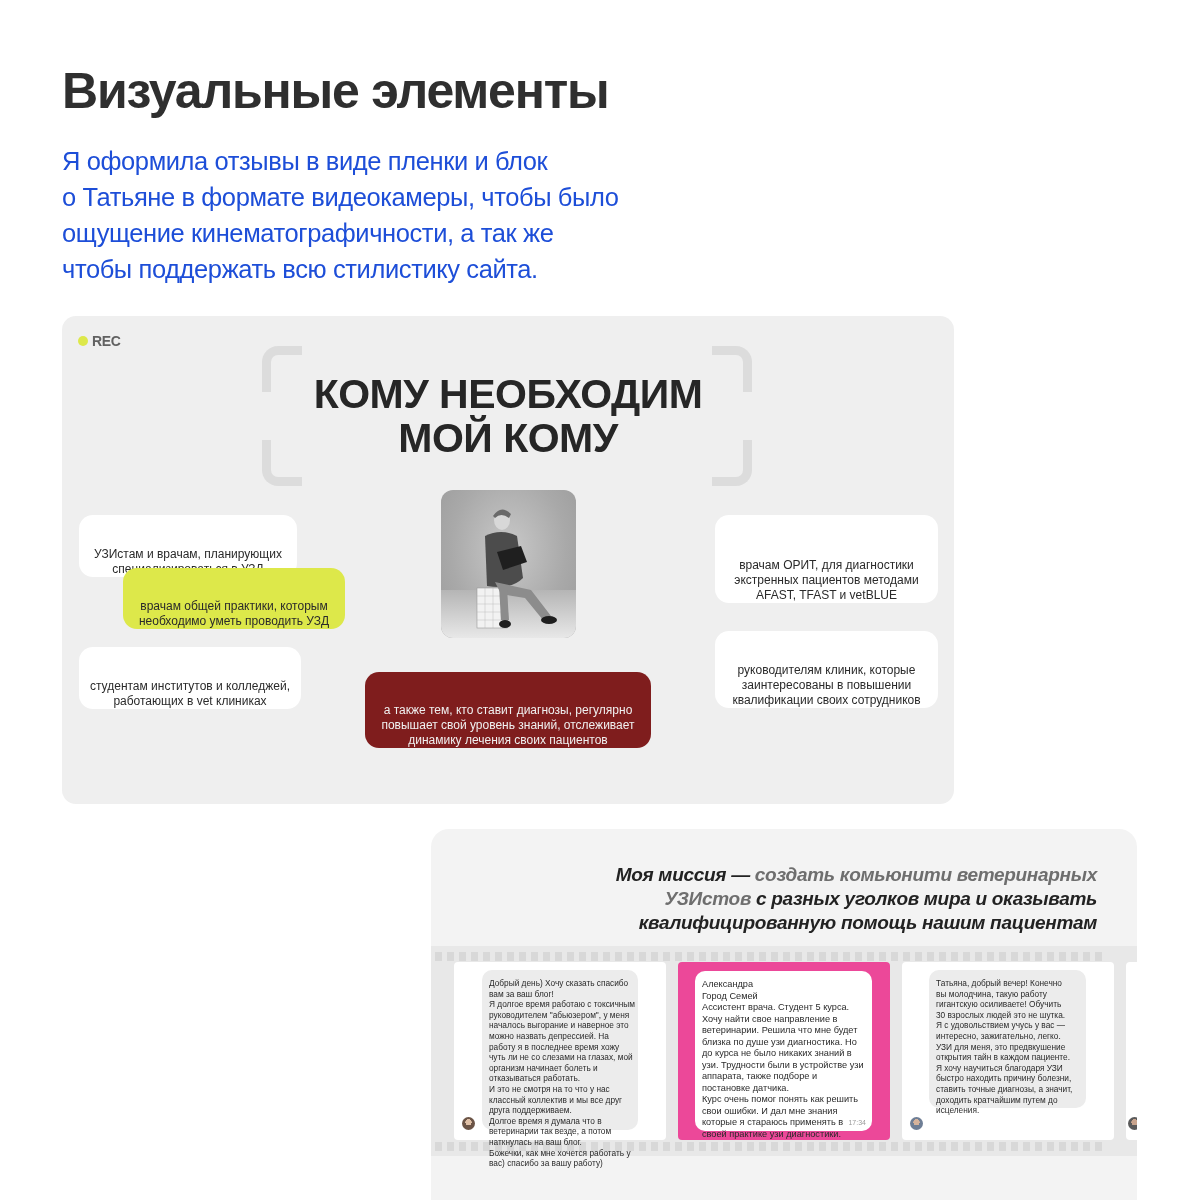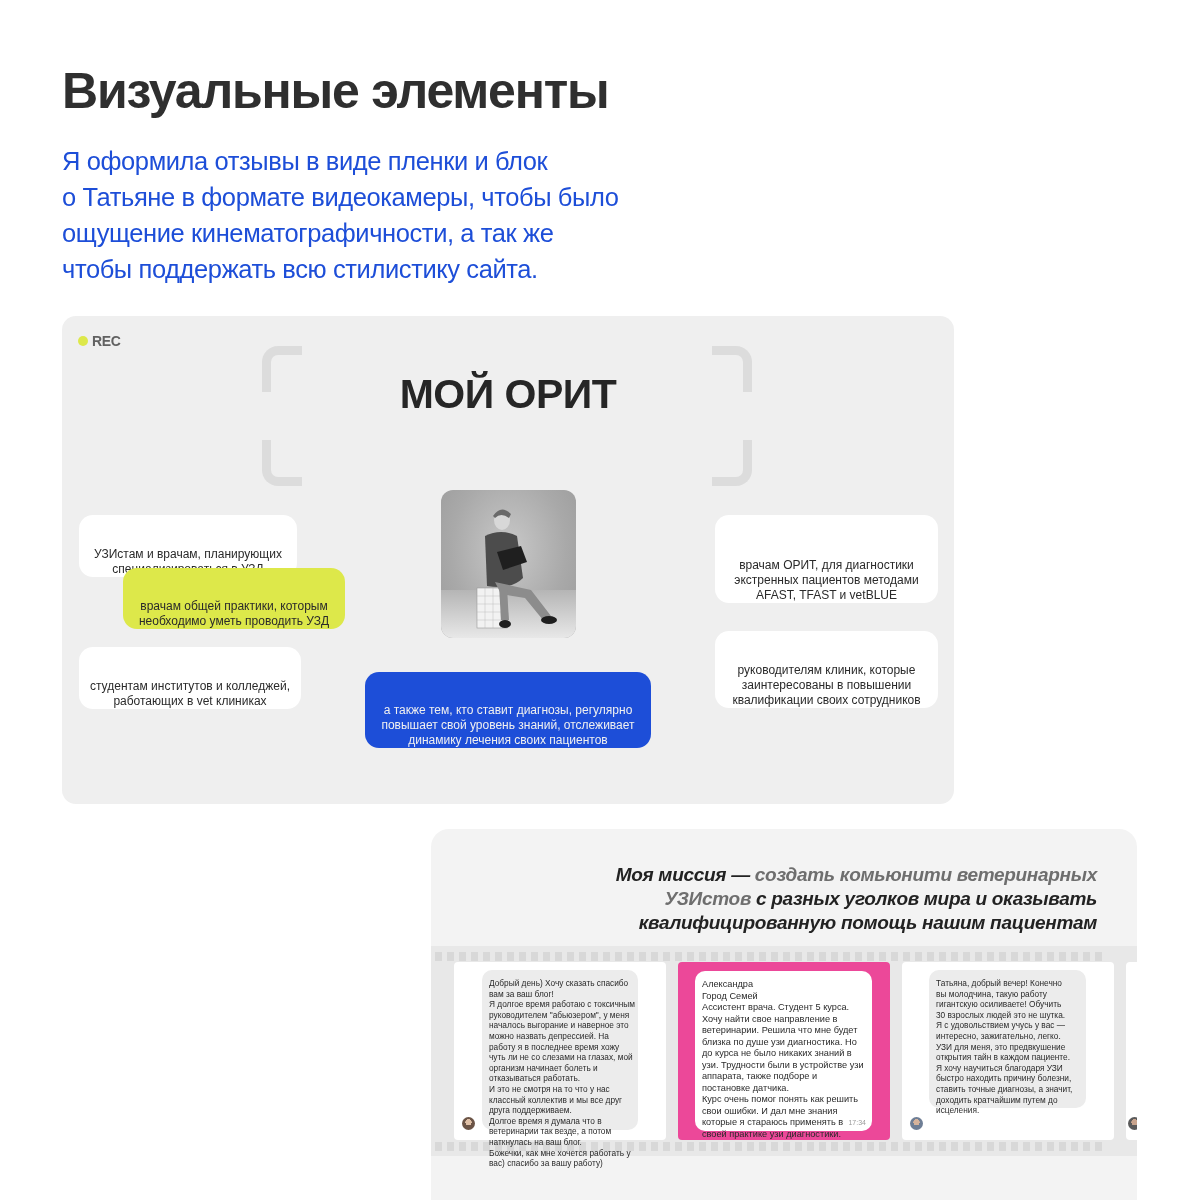--- a/index.html
+++ b/index.html
@@ -37,21 +37,21 @@
   }
 
   .bubble {
     position: absolute; border-radius: 14px; background: #ffffff;
     display: flex; align-items: flex-end; justify-content: center; text-align: center;
     font-size: 12px; line-height: 15px; color: #2a2a2a; padding: 0 10px;
   }
   .b1 { left: 17px; top: 199px; width: 218px; height: 62px; }
   .b2 { left: 61px; top: 252px; width: 222px; height: 61px; background: #dde84a; z-index: 2; }
   .b3 { left: 17px; top: 331px; width: 222px; height: 62px; }
-  .b4 { left: 303px; top: 356px; width: 286px; height: 76px; background: #1d4ed8; color: #f0f0f0; }
+  .b4 { left: 303px; top: 356px; width: 286px; height: 76px; background: #7f1d1d; color: #f0f0f0; }
   .b5 { left: 653px; top: 199px; width: 223px; height: 88px; }
   .b6 { left: 653px; top: 315px; width: 223px; height: 77px; }
   .bubble .line { display: block; white-space: nowrap; }
 
   .photo {
     position: absolute; left: 379px; top: 174px; width: 135px; height: 148px;
     border-radius: 12px; overflow: hidden;
     background: radial-gradient(ellipse at 50% 40%, #c9c9c9 0%, #a9a9a9 60%, #9a9a9a 100%);
   }
   .photo svg { width: 100%; height: 100%; display: block; }
@@ -117,21 +117,22 @@
     <span class="rec-dot"></span>
     <span class="rec-label">REC</span>
   </div>
 
   <div class="frame-corner fc-tl"></div>
   <div class="frame-corner fc-tr"></div>
   <div class="frame-corner fc-bl"></div>
   <div class="frame-corner fc-br"></div>
 
   <h2 class="camera-title">
-    <span style="display:block">МОЙ ОРИТ</span>
+    <span style="display:block">КОМУ НЕОБХОДИМ</span>
+    <span style="display:block">МОЙ КОМУ</span>
   </h2>
 
   <div class="photo">
     <svg viewBox="0 0 135 148">
       <defs>
         <linearGradient id="floor" x1="0" y1="0" x2="0" y2="1">
           <stop offset="0" stop-color="#b5b5b5"></stop>
             <stop offset="1" stop-color="#e8e8e8"></stop>
         </linearGradient>
       </defs>

